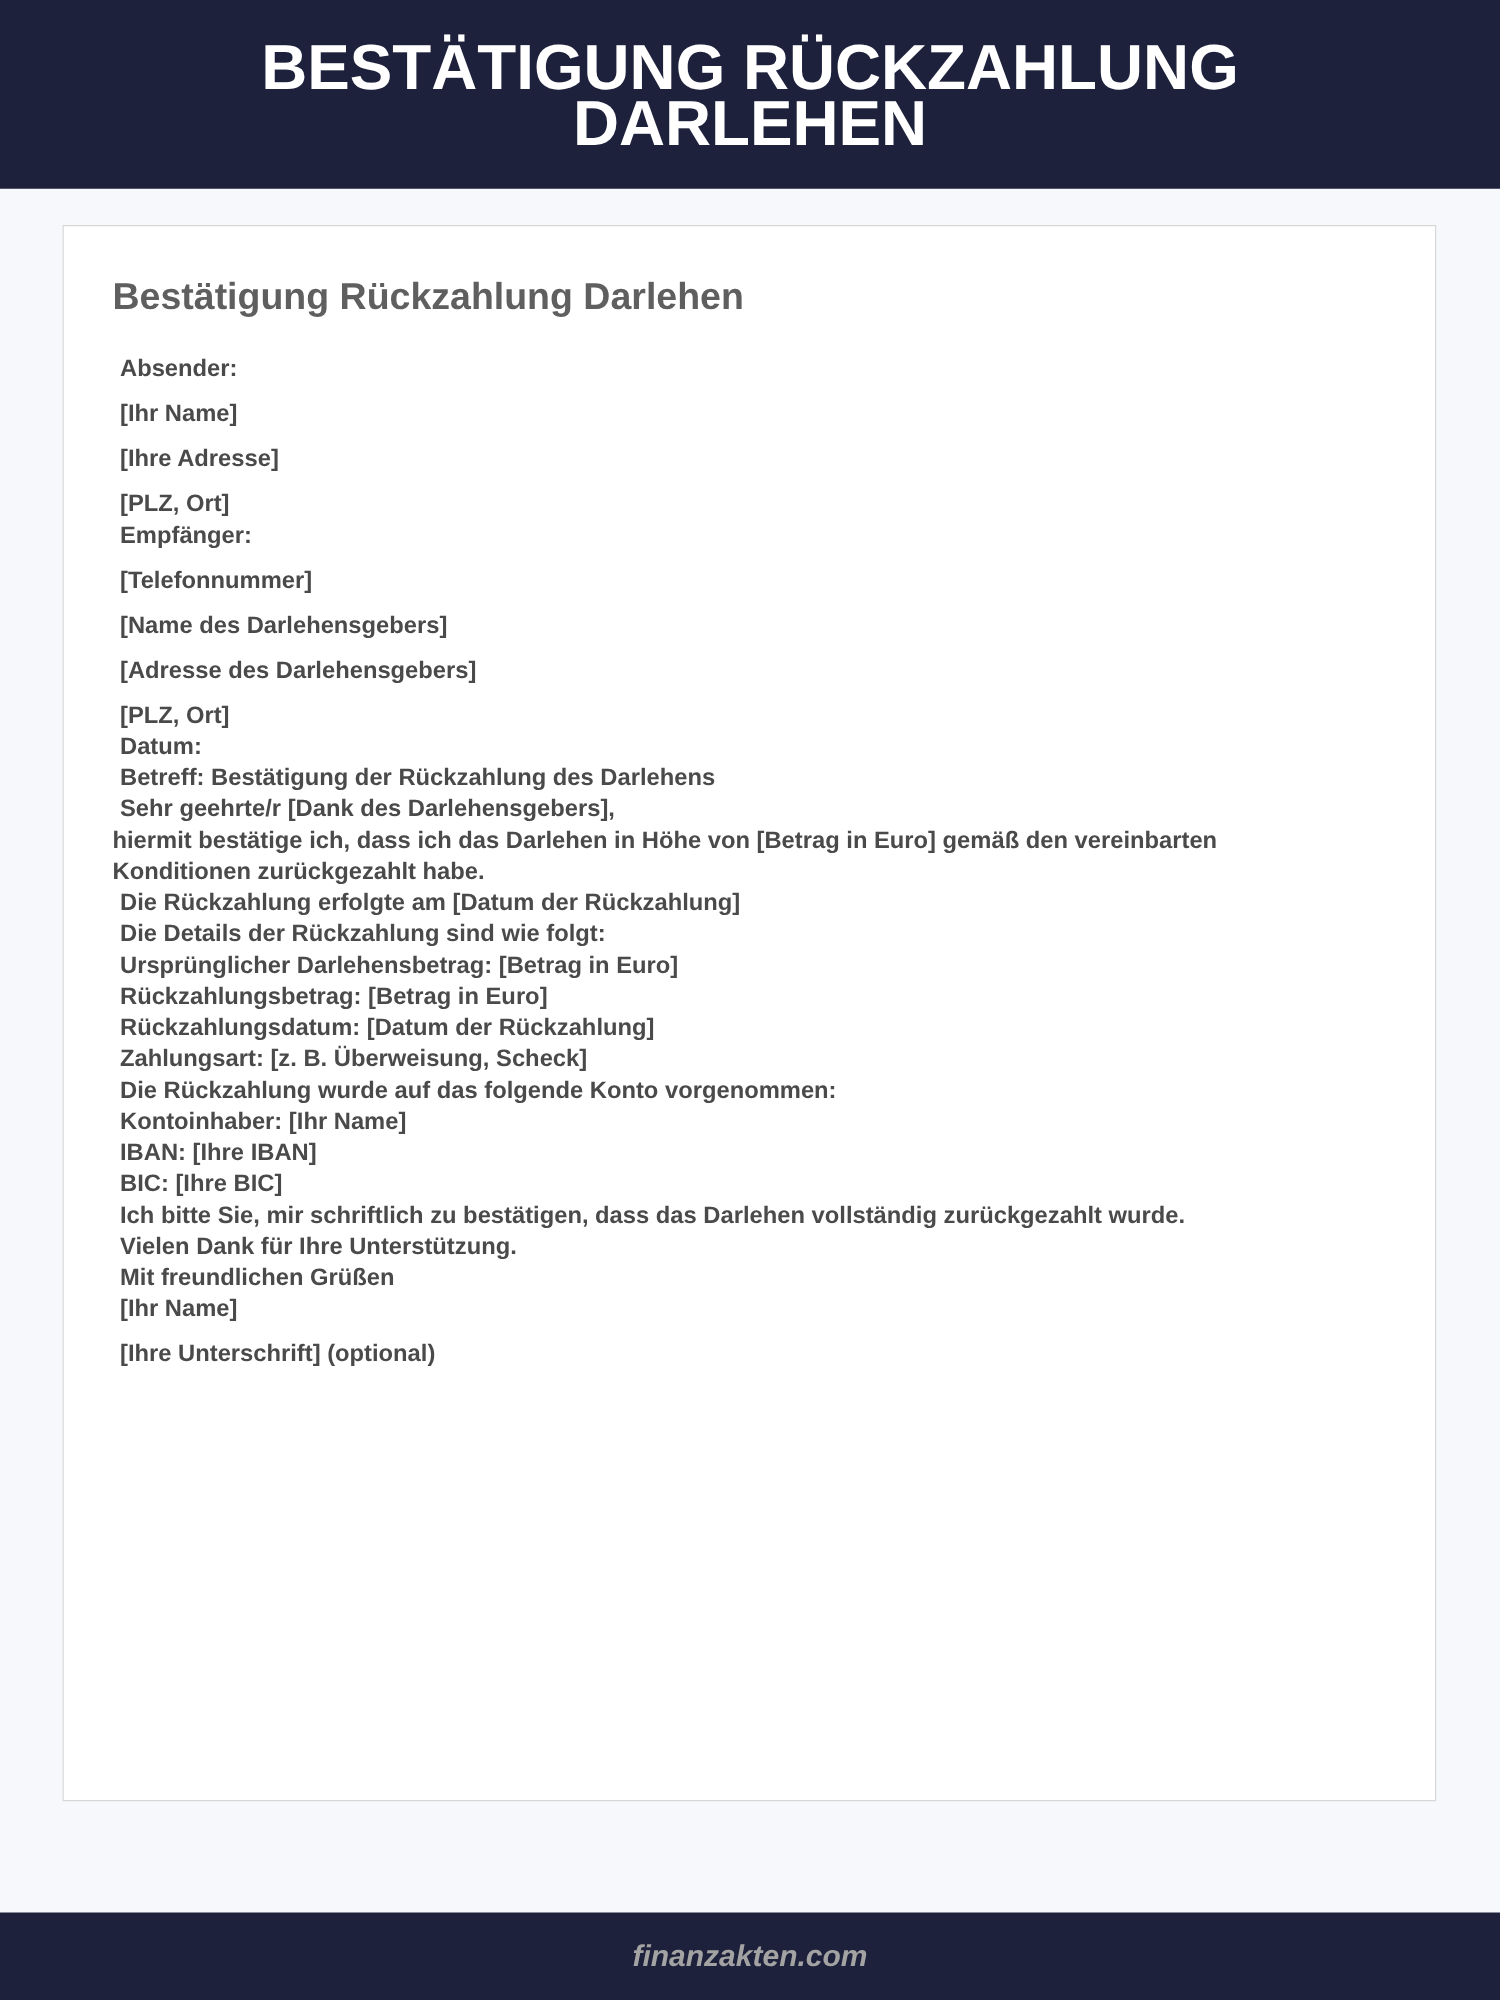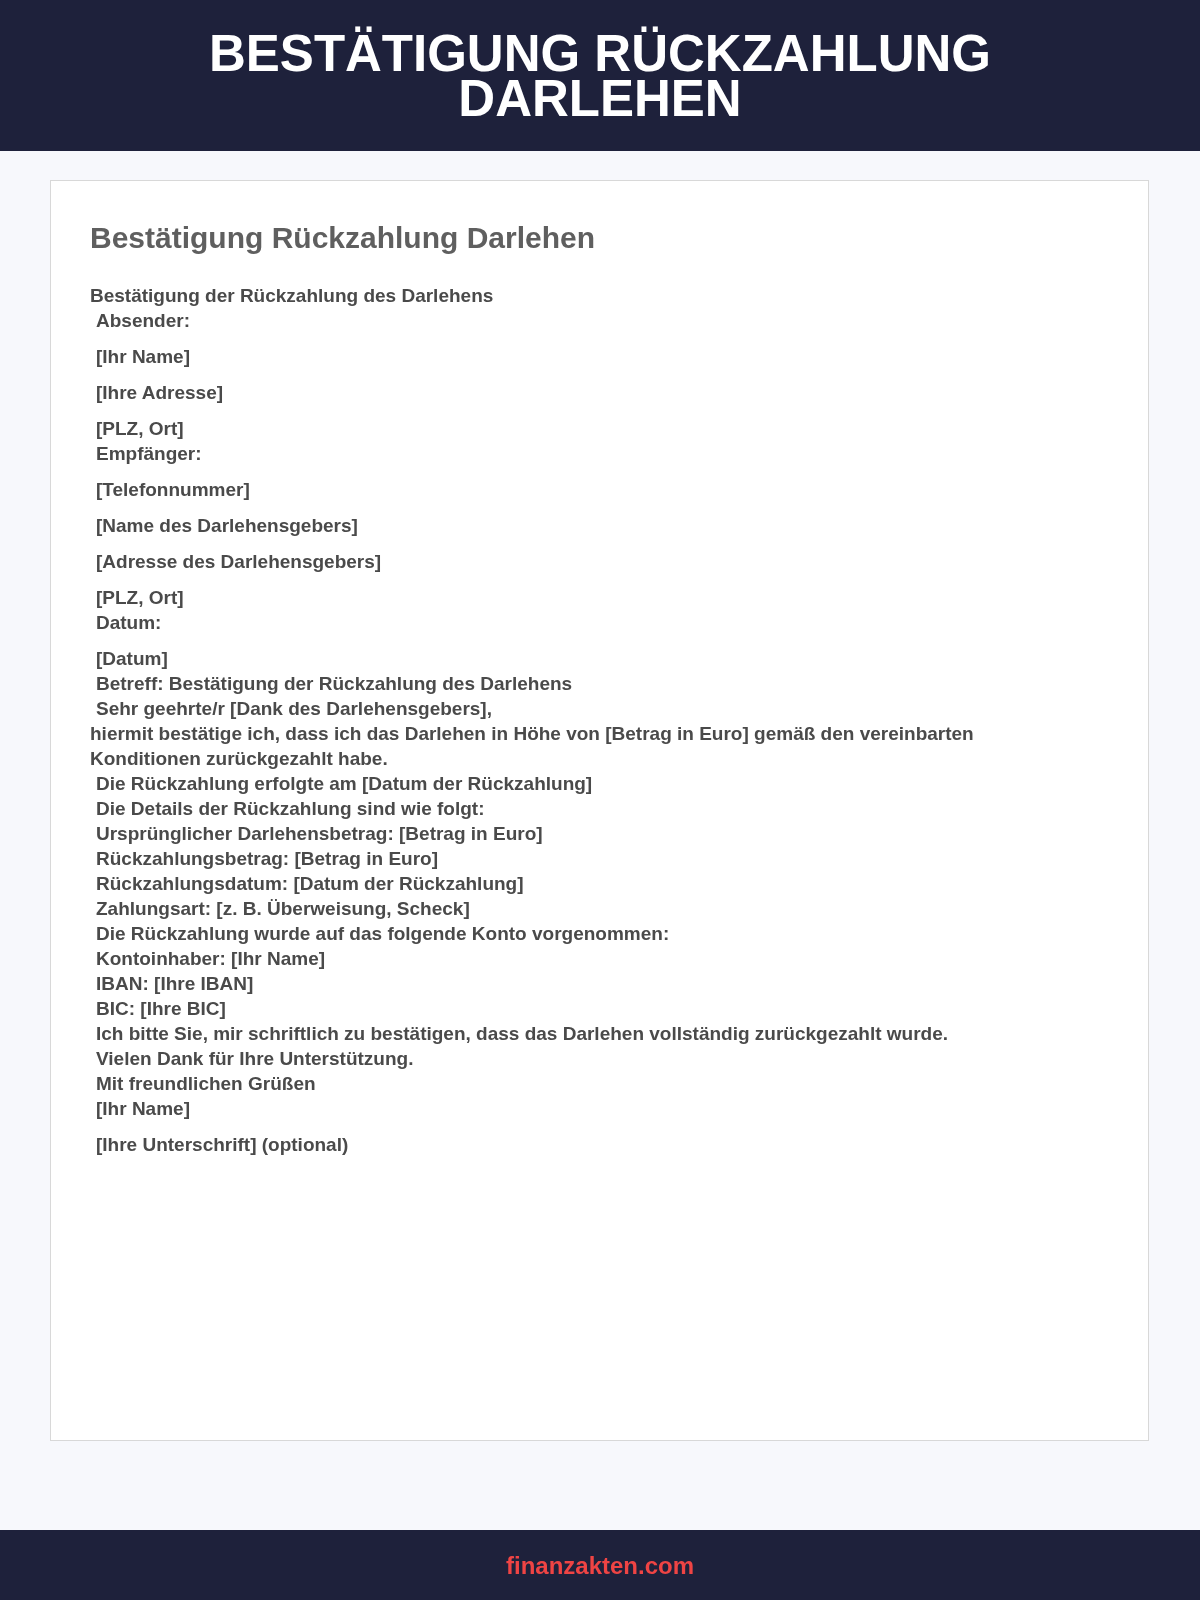--- a/index.html
+++ b/index.html
@@ -53,48 +53,46 @@
     .line.indent { padding-left: 6px; }
     .line.gap { margin-top: 11px; }
     .line.wrap { white-space: normal; width: 940px; }
     .site-footer {
       position: absolute; left: 0; top: 1530px;
       width: 1200px; height: 70px;
       background: #1e213b;
       display: flex; align-items: center; justify-content: center;
     }
     .site-footer span {
-      color: #ef4444;
+      color: #a3a3a3;
       font-size: 24px;
       font-weight: bold;
-      position: relative; top: 1px;
+      position: relative; top: 1px; font-style: italic;
     }
   </style>
 </head>
 <body>
 
 <header class="site-header">
   <h1>BESTÄTIGUNG RÜCKZAHLUNG DARLEHEN</h1>
 </header>
 
 <main class="card">
   <h2 class="doc-title">Bestätigung Rückzahlung Darlehen</h2>
   <div class="doc-body" id="doc-body">
-      <span class="line">Bestätigung der Rückzahlung des Darlehens</span>
       <span class="line indent">Absender:</span>
       <span class="line indent gap">[Ihr Name]</span>
       <span class="line indent gap">[Ihre Adresse]</span>
       <span class="line indent gap">[PLZ, Ort]</span>
       <span class="line indent">Empfänger:</span>
       <span class="line indent gap">[Telefonnummer]</span>
       <span class="line indent gap">[Name des Darlehensgebers]</span>
       <span class="line indent gap">[Adresse des Darlehensgebers]</span>
       <span class="line indent gap">[PLZ, Ort]</span>
       <span class="line indent">Datum:</span>
-      <span class="line indent gap">[Datum]</span>
       <span class="line indent">Betreff: Bestätigung der Rückzahlung des Darlehens</span>
       <span class="line indent">Sehr geehrte/r [Dank des Darlehensgebers],</span>
       <span class="line wrap">hiermit bestätige ich, dass ich das Darlehen in Höhe von [Betrag in Euro] gemäß den vereinbarten Konditionen zurückgezahlt habe.</span>
       <span class="line indent">Die Rückzahlung erfolgte am [Datum der Rückzahlung]</span>
       <span class="line indent">Die Details der Rückzahlung sind wie folgt:</span>
       <span class="line indent">Ursprünglicher Darlehensbetrag: [Betrag in Euro]</span>
       <span class="line indent">Rückzahlungsbetrag: [Betrag in Euro]</span>
       <span class="line indent">Rückzahlungsdatum: [Datum der Rückzahlung]</span>
       <span class="line indent">Zahlungsart: [z. B. Überweisung, Scheck]</span>
       <span class="line indent">Die Rückzahlung wurde auf das folgende Konto vorgenommen:</span>

